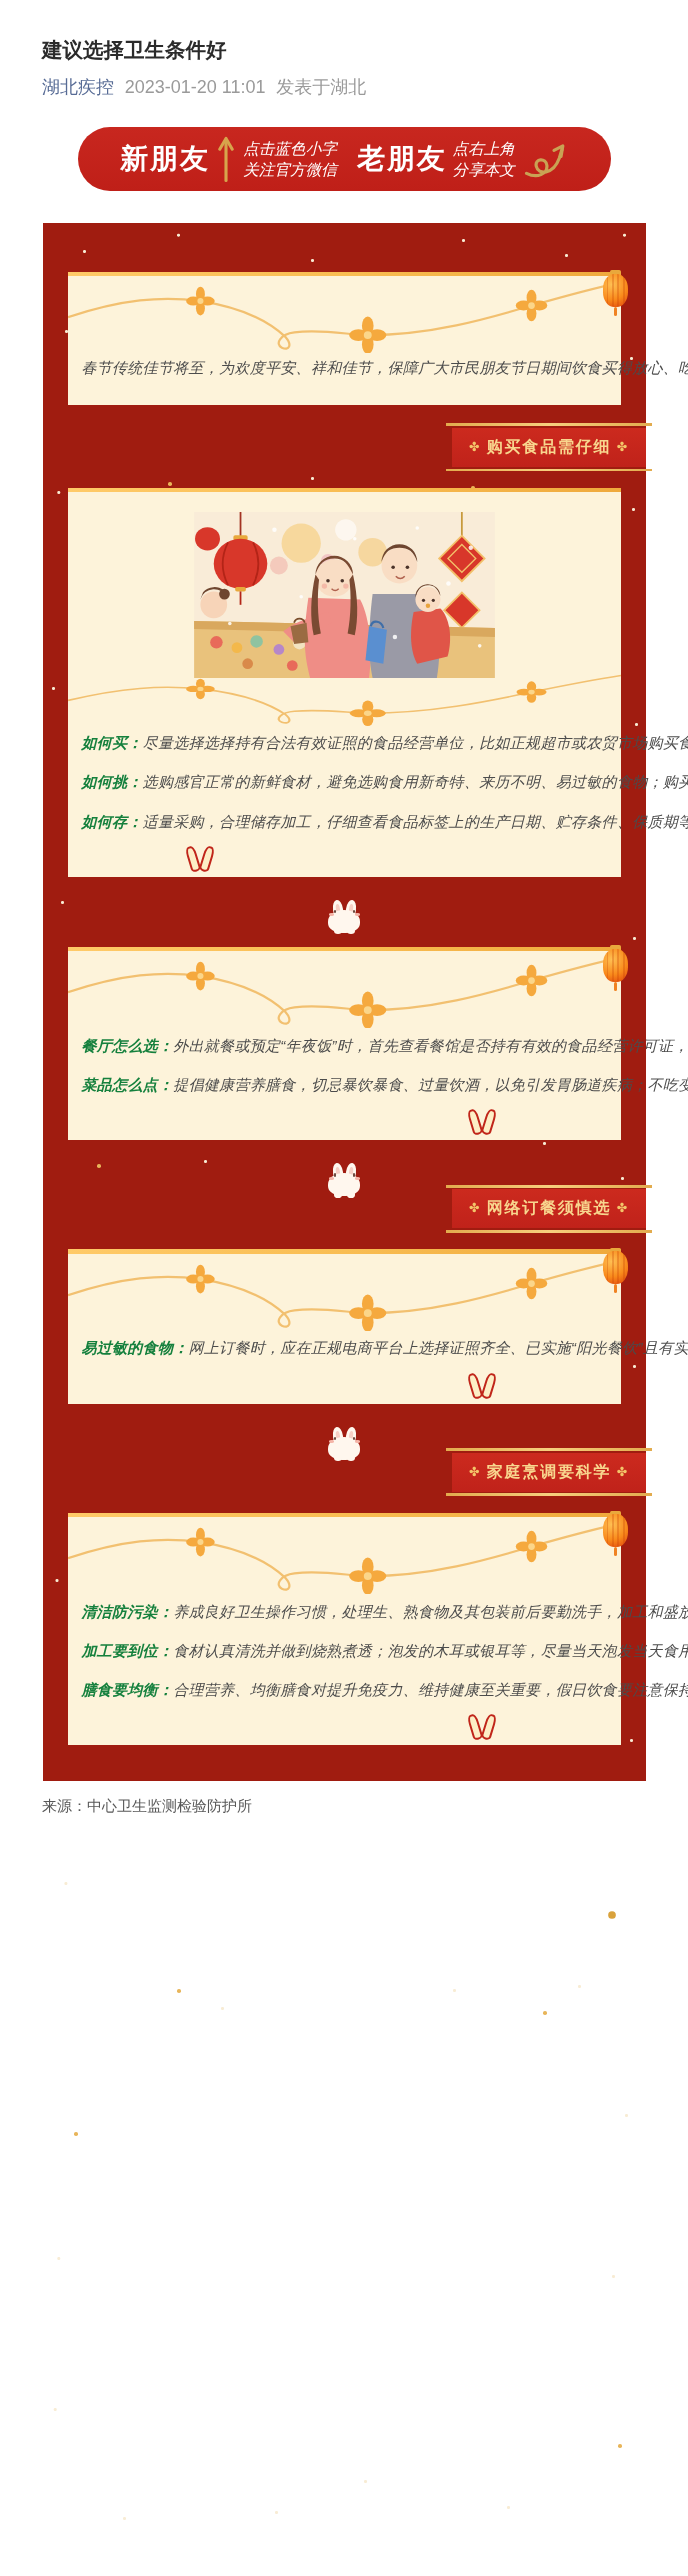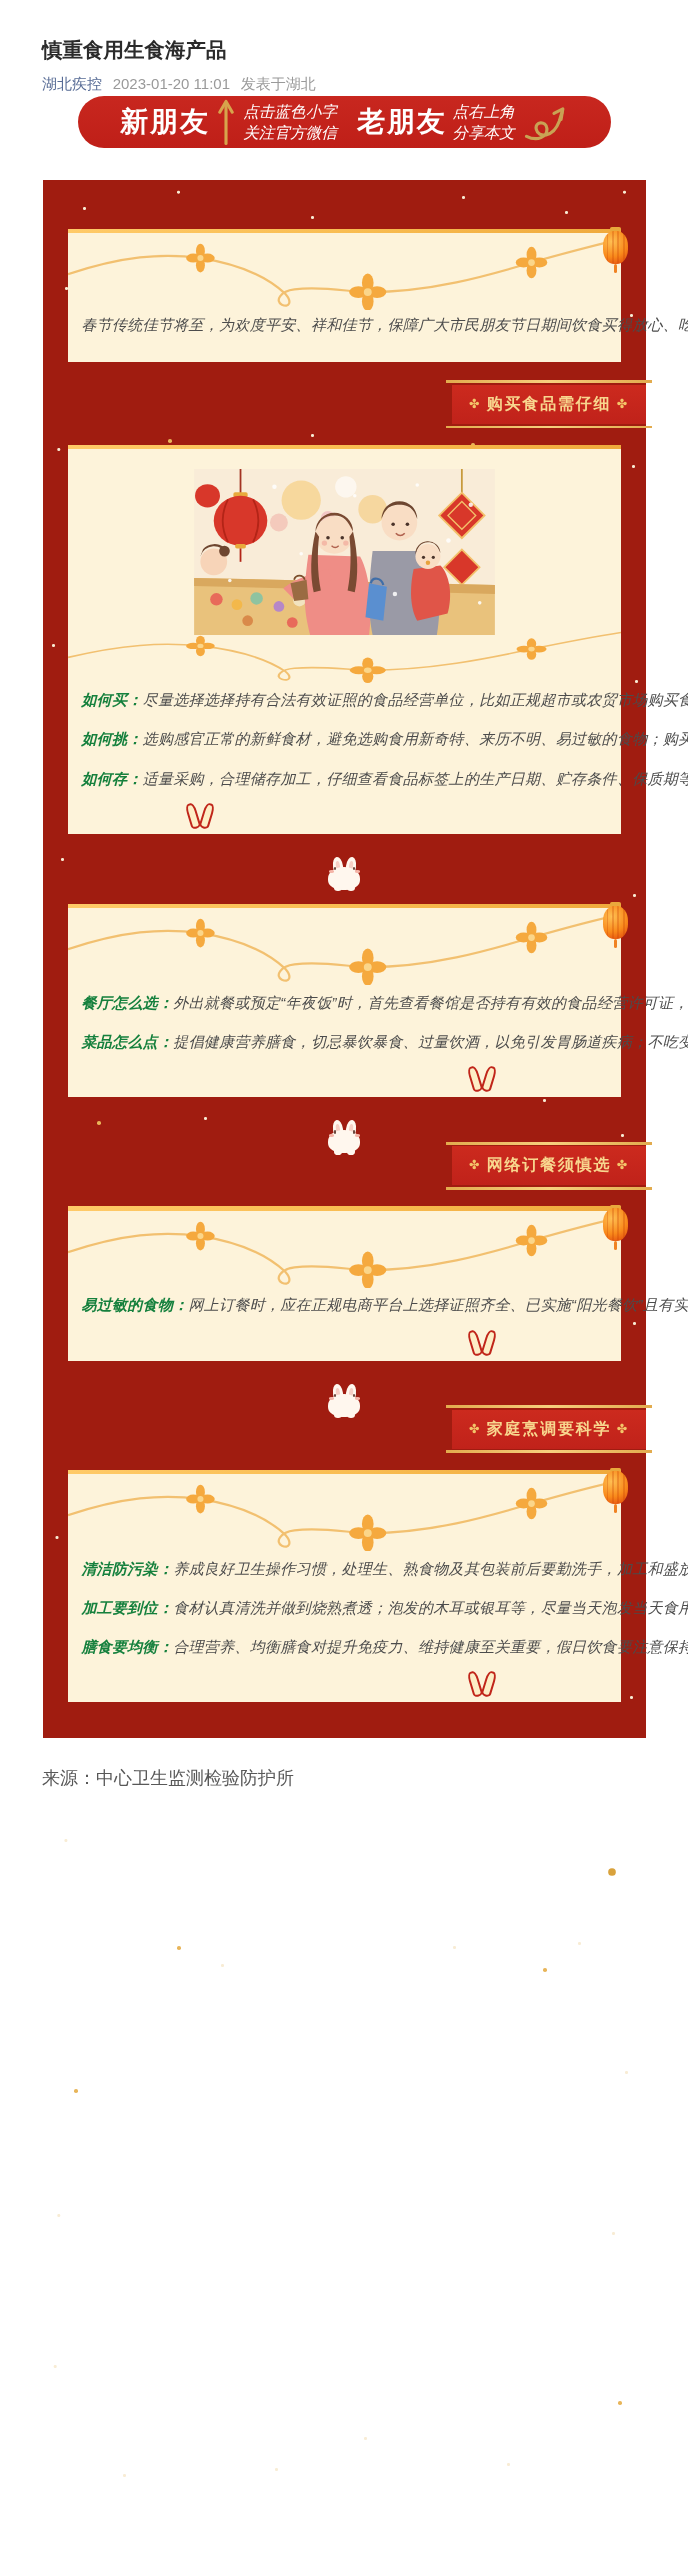--- a/index.html
+++ b/index.html
@@ -6,27 +6,27 @@
   body{
     width:689px;height:2576px;overflow:hidden;background:#ffffff;
     font-family:"Liberation Sans",sans-serif;
     -webkit-font-smoothing:antialiased;
   }
   .page{width:689px;position:relative;}
 
   
   .article-header{padding:36px 42px 0;}
   .title{font-size:20.5px;line-height:1.35;font-weight:700;color:#2b2b2b;margin:0 0 11.6px;}
-  .byline{font-size:15px;color:#9a9a9a;}
+  .byline{font-size:18px;color:#9a9a9a;}
   .byline .author{color:#576b95;margin-right:10.7px;cursor:pointer;}
   .byline .loc{margin-left:10.7px;}
 
   
   .banner{
-    width:533px;height:52px;margin:2px auto 0;
+    width:533px;height:64px;margin:28px auto 0;
     background:linear-gradient(180deg,#c8271f,#bf1f18);
     border-radius:34px;color:#fff;
     display:flex;align-items:center;justify-content:center;gap:6px;
   }
   .friend-label{font-size:28px;font-weight:900;letter-spacing:1.8px;white-space:nowrap;}
   .tip{font-size:15.6px;line-height:1.35;font-weight:500;white-space:nowrap;font-style:italic;}
   .arrow-up{margin:0 1.8px;}
   .swoosh{margin-left:1.8px;margin-top:-5.4px;}
   .banner-gap{margin-left:14.3px;font-family:Liberation Serif, serif;}
 
@@ -117,29 +117,29 @@
     background:linear-gradient(180deg,#cc2a1e,#c0221a);
     color:#f8d68e;font-size:16px;font-weight:700;letter-spacing:1.8px;
     padding:9px 11.6px;
   }
   .badge::before,.badge::after{content:"";position:absolute;left:-6.2px;right:-6.2px;height:2.7px;
     background:linear-gradient(90deg,#e2ab4e,#f7cf7e,#e2ab4e);}
   .badge::before{top:-4.5px;} .badge::after{bottom:-4.5px;}
   .badge .spark{color:#f3c469;font-size:12.5px;font-weight:400;margin:0 5.4px;position:relative;top:-0.9px;}
 
   
-  .page-footer{margin:28px 42px 0;font-size:18px;color:#585858;}
+  .page-footer{margin:16px 42px 0;font-size:15px;color:#585858;}
 </style>
 </head>
 <body>
 
 <div class="page">
 
   <div class="article-header">
-    <h1 class="title">慎重食用生食海产品</h1>
+    <h1 class="title">建议选择卫生条件好</h1>
     <div class="byline">
       <span class="author">湖北疾控</span><span>2023-01-20 11:01</span><span class="loc">发表于湖北</span>
     </div>
   </div>
 
   <div class="banner">
     <span class="friend-label">新朋友</span>
     <svg class="arrow-up" width="18" height="50" viewBox="0 0 20 56">
       <path d="M10 52 L10 8" stroke="#d7a44c" stroke-width="3.5" fill="none" stroke-linecap="round"></path>
       <path d="M3 17 L10 5 L17 17" stroke="#d7a44c" stroke-width="3.5" fill="none" stroke-linecap="round" stroke-linejoin="round"></path>

